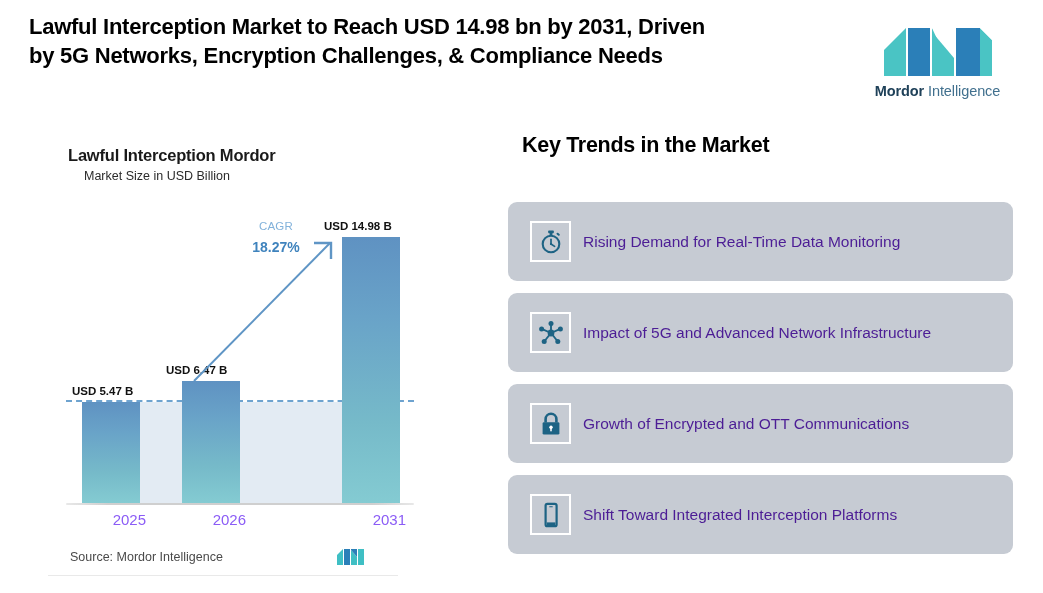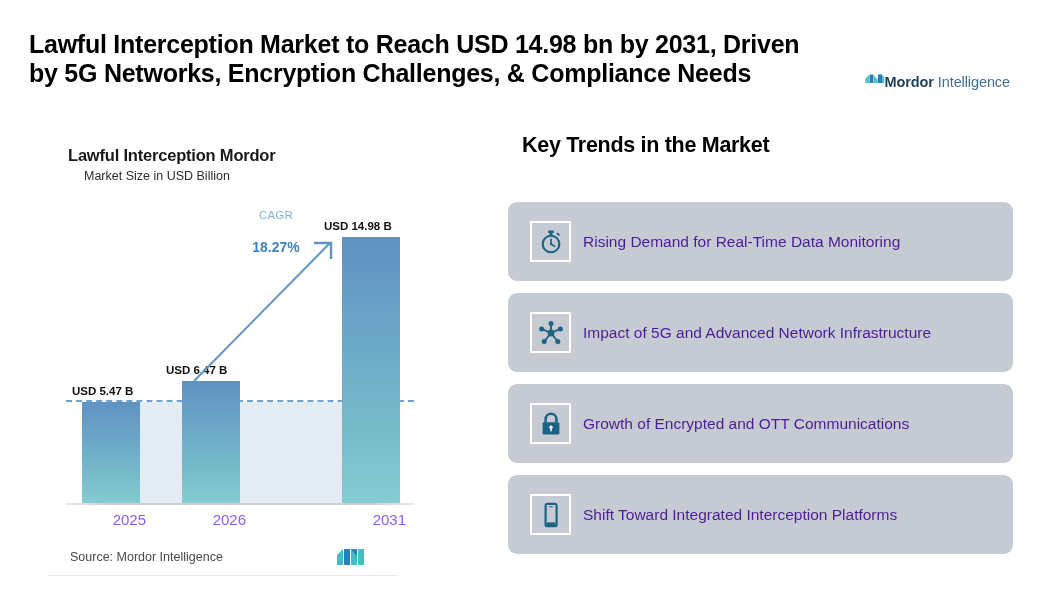--- a/index.html
+++ b/index.html
@@ -7,32 +7,32 @@
     width: 1043px; height: 593px;
     background: #ffffff;
     font-family: "Liberation Sans", sans-serif;
     overflow: hidden;
   }
   #root { position: relative; width: 1043px; height: 593px; background:#fff; }
 
   
   .page-title {
     position: absolute;
-    left: 29px; top: 30px; width: 810px;
-    font-size: 25px;
+    left: 29px; top: 12px; width: 810px;
+    font-size: 22px;
     font-weight: 700;
     line-height: 29px;
     letter-spacing: -0.25px;
     color: #000000;
     white-space: pre-line;
   }
   .brand-logo {
-    position: absolute; left: 865px; top: 40px;
+    position: absolute; left: 865px; top: 28px;
     width: 145px; height: 78px;
-    display: flex; flex-direction: row;
+    display: flex; flex-direction: column;
     align-items: center; justify-content: flex-start;
   }
   .brand-mark { width: 112px; height: 50px; display:block; }
   .brand-word {
     margin-top: 5px;
     font-size: 14.5px;
     color: #2a4a63;
     white-space: nowrap;
     letter-spacing: -0.1px;
   }
@@ -96,21 +96,21 @@
   .bar-label.l2026 { left: 100px; bottom: 127px; }
   .bar-label.l2031 { left: 258px; bottom: 271px; }
 
   
   .cagr-box {
     position: absolute;
     left: 175px; bottom: 248px;
     text-align: center; width: 70px;
   }
   .cagr-word { font-size: 11.5px; color: #82b2db; letter-spacing: .2px; margin-top: 36px; }
-  .cagr-value { font-size: 14px; font-weight: 700; color: #3f83bd; margin-top: 18px; }
+  .cagr-value { font-size: 14px; font-weight: 700; color: #3f83bd; margin-top: 7px; }
 
   .arrow-svg { position: absolute; left: 0; top: 0; width: 348px; height: 300px; overflow: visible; }
 
   
   .axis-line {
     position: absolute; left: 26px; top: 385px;
     width: 348px; height: 2px;
     background: linear-gradient(90deg,#e8e8e8,#cfcfcf 12%,#cfcfcf 88%,#e8e8e8);
     border-radius: 2px;
   }

